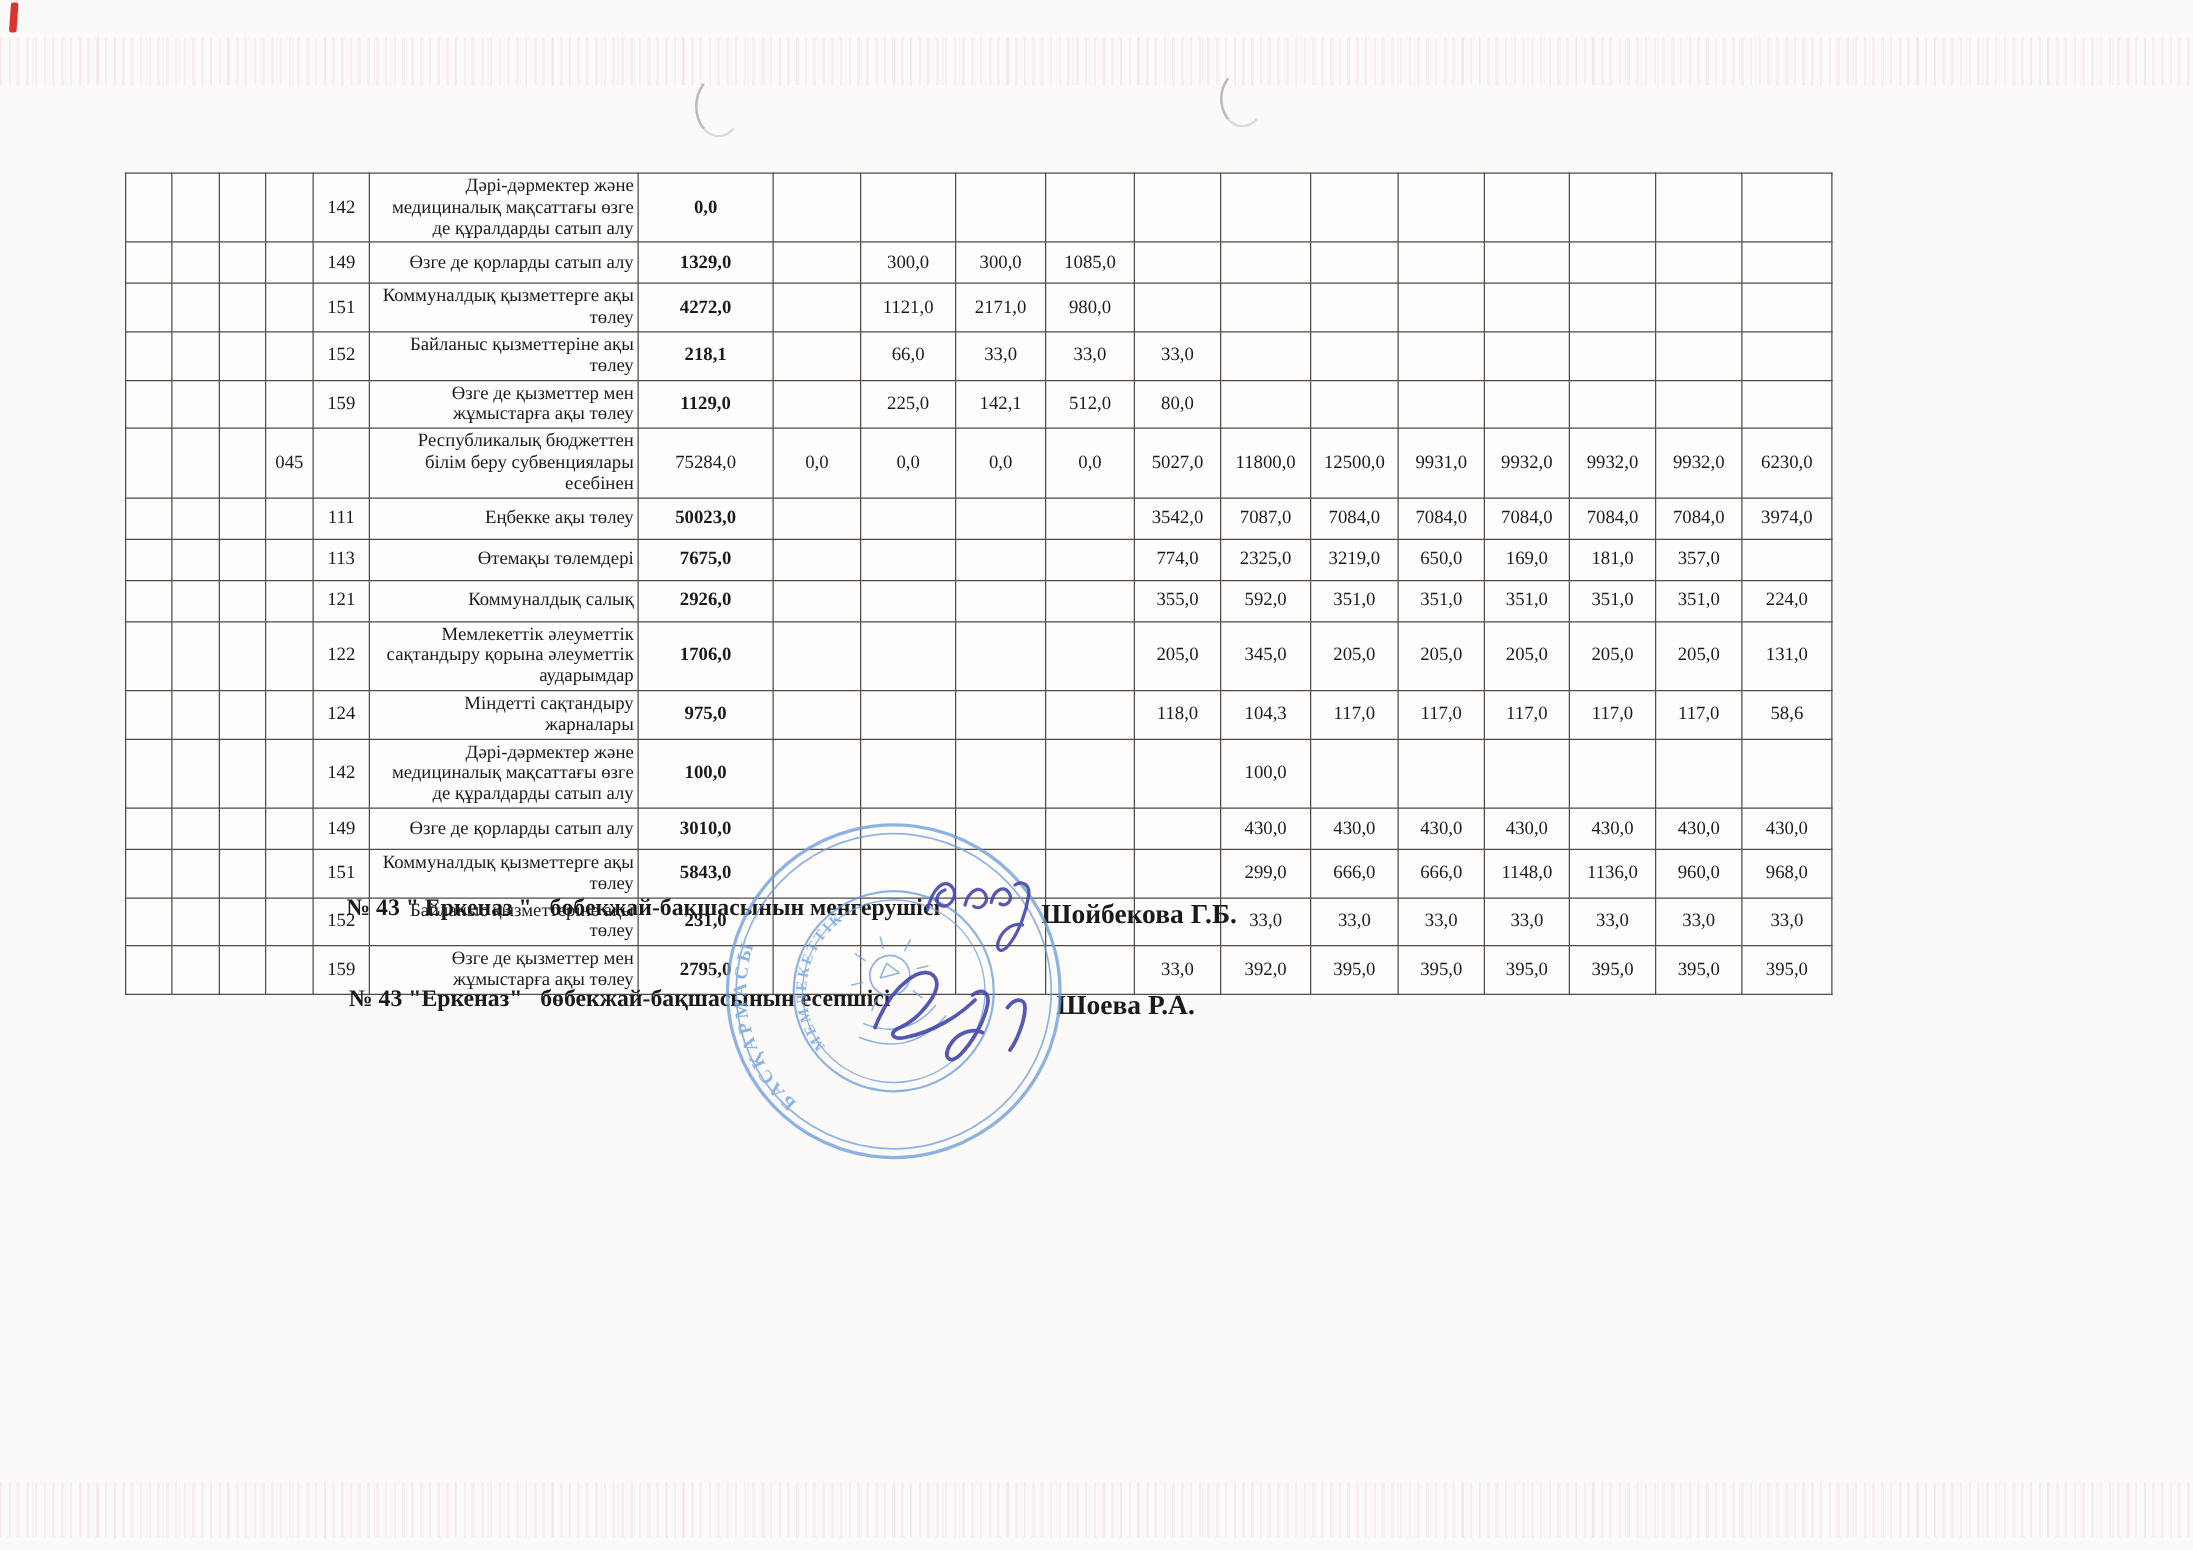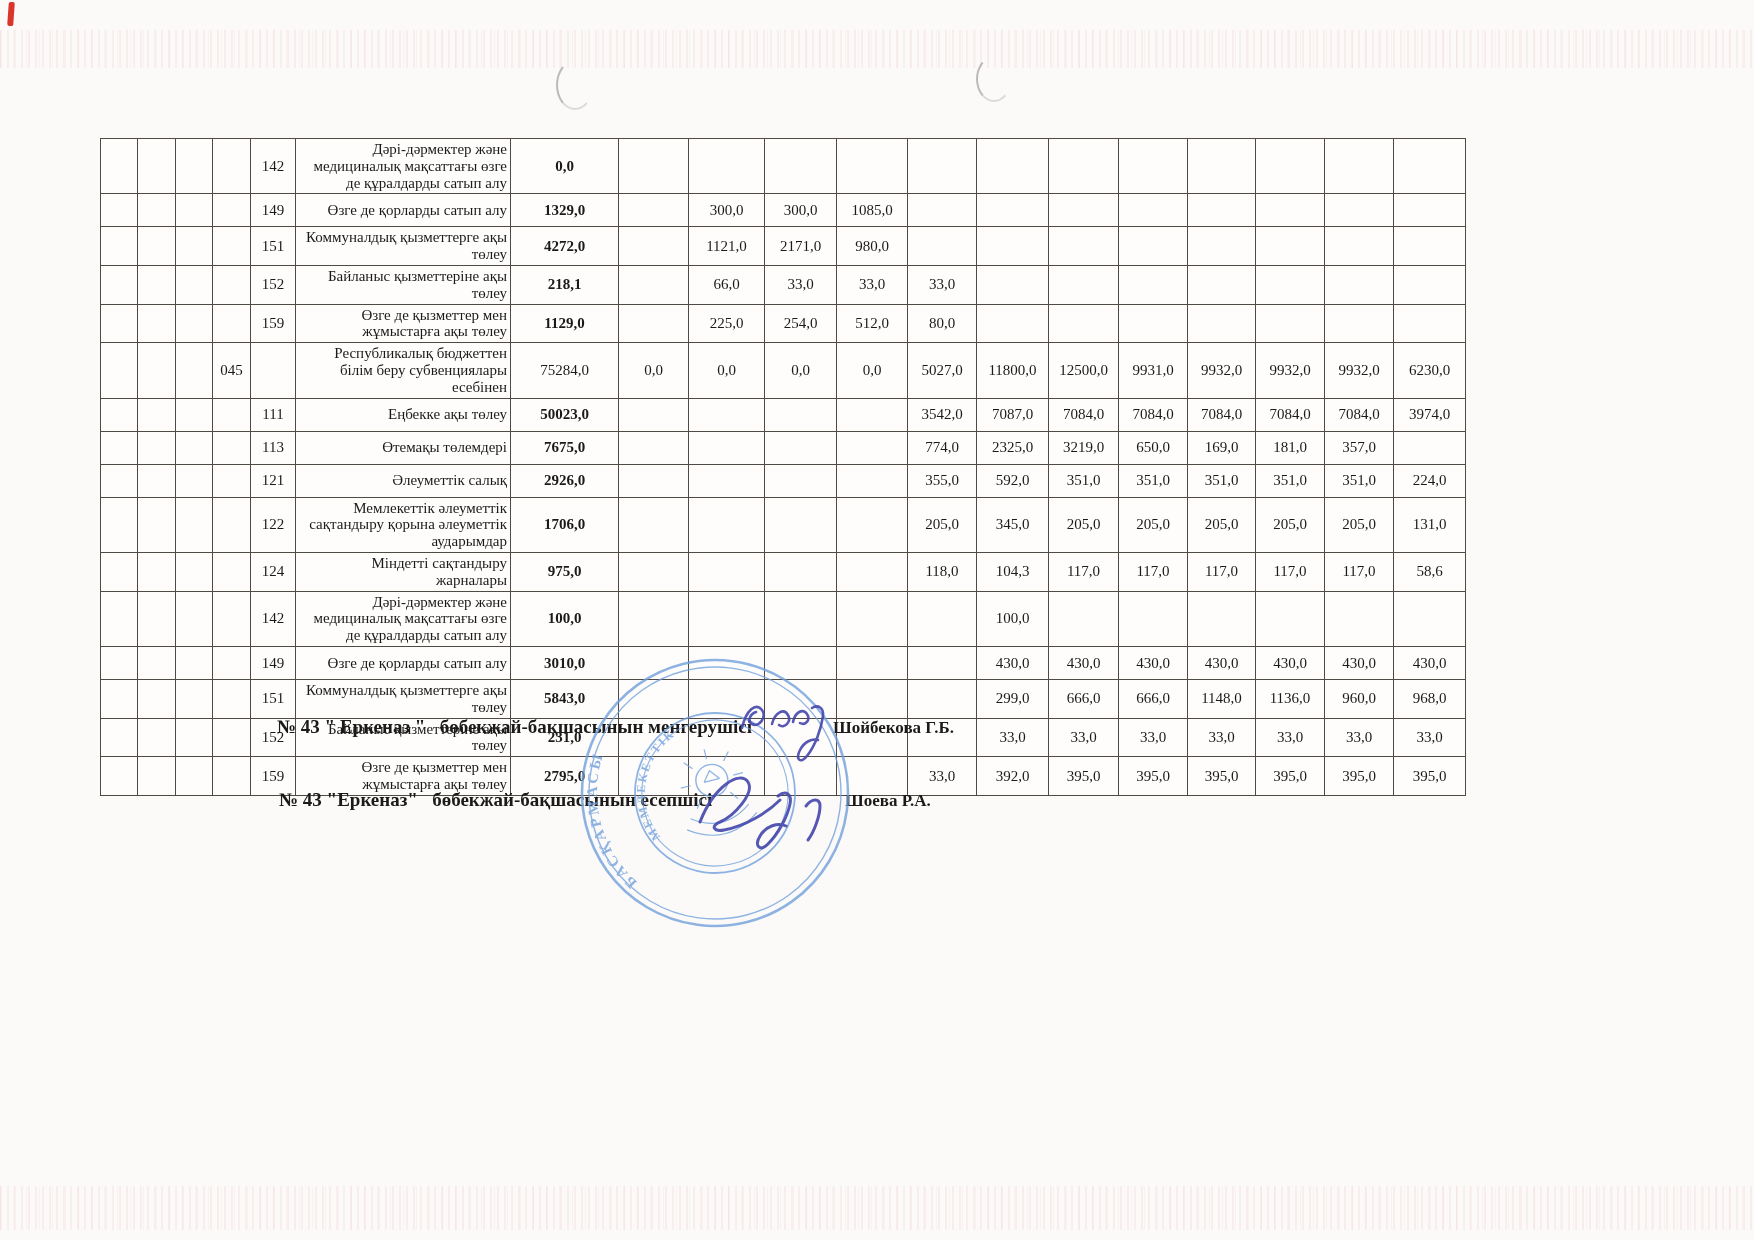--- a/index.html
+++ b/index.html
@@ -54,21 +54,21 @@
   td.name-cell{text-align:right;padding-left:5px;font-size:14.5px;}
   td.total-cell{text-align:center;font-weight:bold;font-size:15.5px;}
   td.month-cell{text-align:center;font-size:14.5px;}
   tr.bold-row td{font-weight:normal;}
 
   
   .sig-label{
     position:absolute;font-weight:bold;font-size:19px;white-space:pre;
   }
   .sig-name{
-    position:absolute;font-weight:bold;font-size:17px;white-space:pre;
+    position:absolute;font-weight:bold;font-size:22px;white-space:pre;
   }
   .overlay-svg{position:absolute;left:0;top:0;pointer-events:none;}
 </style>
 </head>
 <body>
 
 <div class="noise-band noise-top"></div>
 <div class="noise-band noise-bottom"></div>
 <div class="red-mark"></div>
 <div class="punch-hole hole-1"></div>
@@ -185,21 +185,21 @@
       <tr>
         <td class="code-cell"></td>
         <td class="code-cell"></td>
         <td class="code-cell"></td>
         <td class="code-cell"></td>
         <td class="code-cell">159</td>
         <td class="name-cell">Өзге де қызметтер мен жұмыстарға ақы төлеу</td>
         <td class="total-cell">1129,0</td>
         <td class="month-cell"></td>
         <td class="month-cell">225,0</td>
-        <td class="month-cell">254,0</td>
+        <td class="month-cell">142,1</td>
         <td class="month-cell">512,0</td>
         <td class="month-cell">80,0</td>
         <td class="month-cell"></td>
         <td class="month-cell"></td>
         <td class="month-cell"></td>
         <td class="month-cell"></td>
         <td class="month-cell"></td>
         <td class="month-cell"></td>
         <td class="month-cell"></td>
       </tr>
@@ -265,21 +265,21 @@
         <td class="month-cell">181,0</td>
         <td class="month-cell">357,0</td>
         <td class="month-cell"></td>
       </tr>
       <tr>
         <td class="code-cell"></td>
         <td class="code-cell"></td>
         <td class="code-cell"></td>
         <td class="code-cell"></td>
         <td class="code-cell">121</td>
-        <td class="name-cell">Әлеуметтік салық</td>
+        <td class="name-cell">Коммуналдық салық</td>
         <td class="total-cell">2926,0</td>
         <td class="month-cell"></td>
         <td class="month-cell"></td>
         <td class="month-cell"></td>
         <td class="month-cell"></td>
         <td class="month-cell">355,0</td>
         <td class="month-cell">592,0</td>
         <td class="month-cell">351,0</td>
         <td class="month-cell">351,0</td>
         <td class="month-cell">351,0</td>

